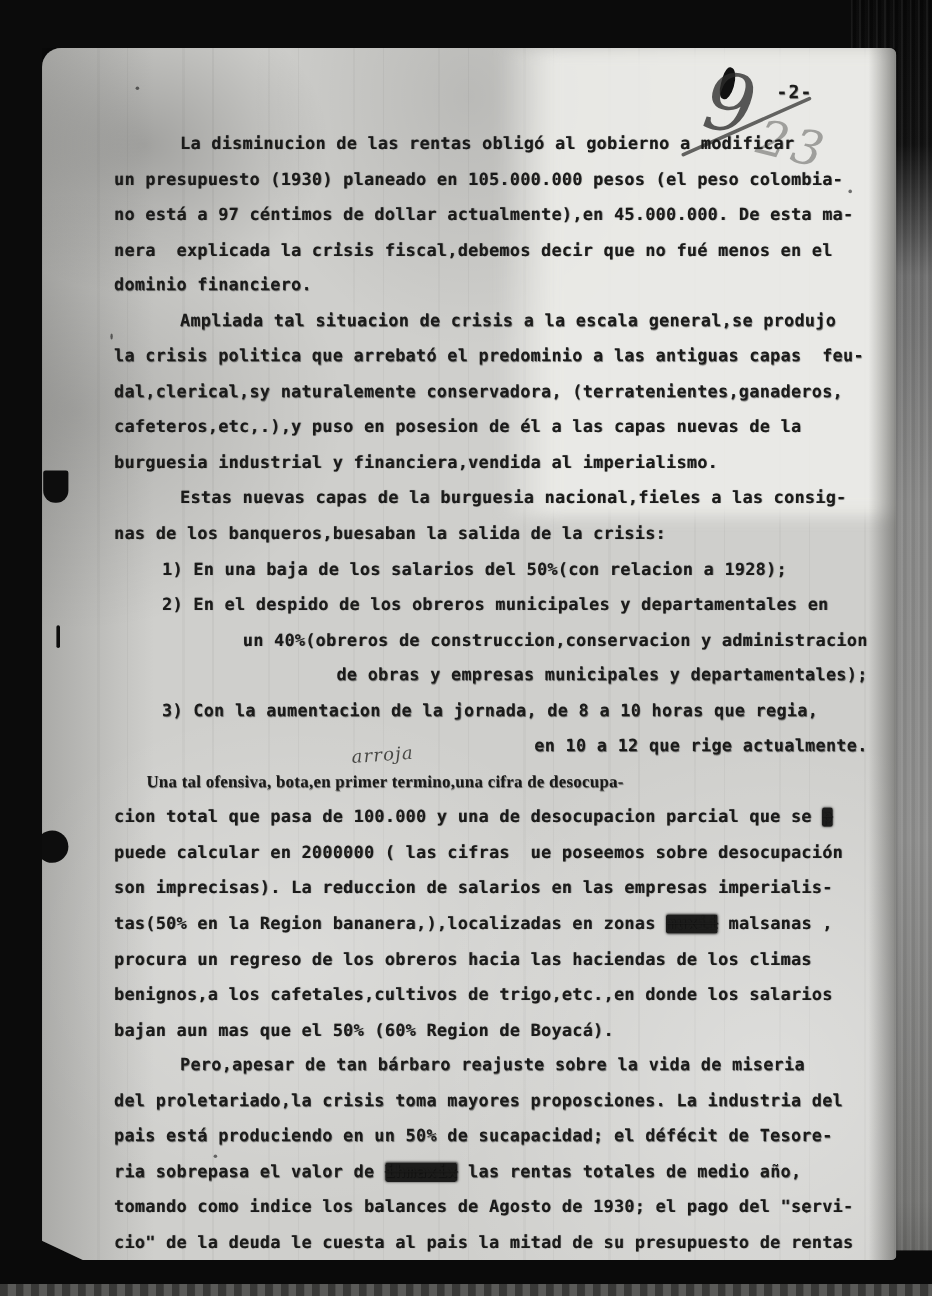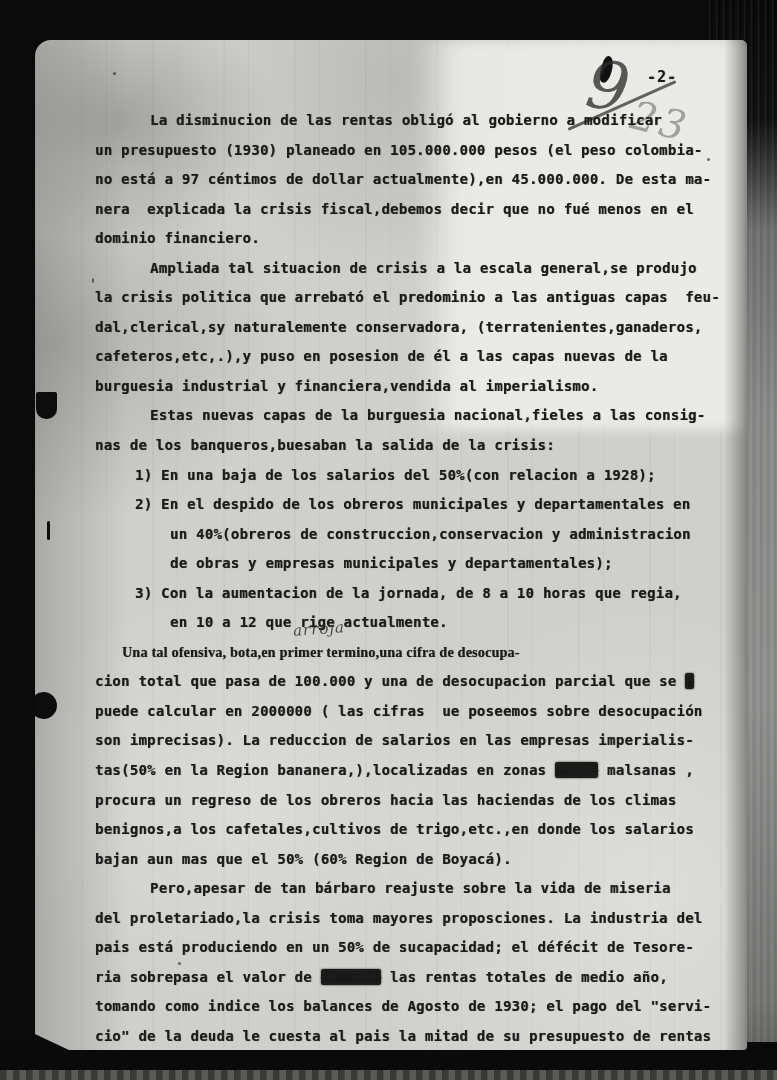--- a/index.html
+++ b/index.html
@@ -66,21 +66,21 @@
   
   #doc-lines{
     position:absolute;left:60px;top:66px;width:628px;
     font-size:14px;font-weight:bold;line-height:29.55px;
     color:#1b1b1a;letter-spacing:0.25px;white-space:pre;
     text-shadow:0.5px 0.4px 0.7px rgba(10,10,10,0.55);
   }
   .line{height:29.55px;}
   .i1{padding-left:55px;}   
   .i2{padding-left:40px;}   
-  .i3{padding-left:75px;}   
+  .i3{padding-left:75px;text-align:right;}   
   .i4{padding-left:27px;font-family:Liberation Serif, serif;}   
   .redact{
     background:#1c1c1b;color:#1c1c1b;border-radius:2px;
     box-shadow:0 0 2px #222;text-decoration:line-through;
   }
   
   .hand{font-family:"DejaVu Serif","Liberation Serif",serif;font-style:italic;position:absolute;}
   #hw-nine{
     left:552px;top:8px;font-size:66px;color:rgba(45,45,43,0.78);
     transform:rotate(9deg);

